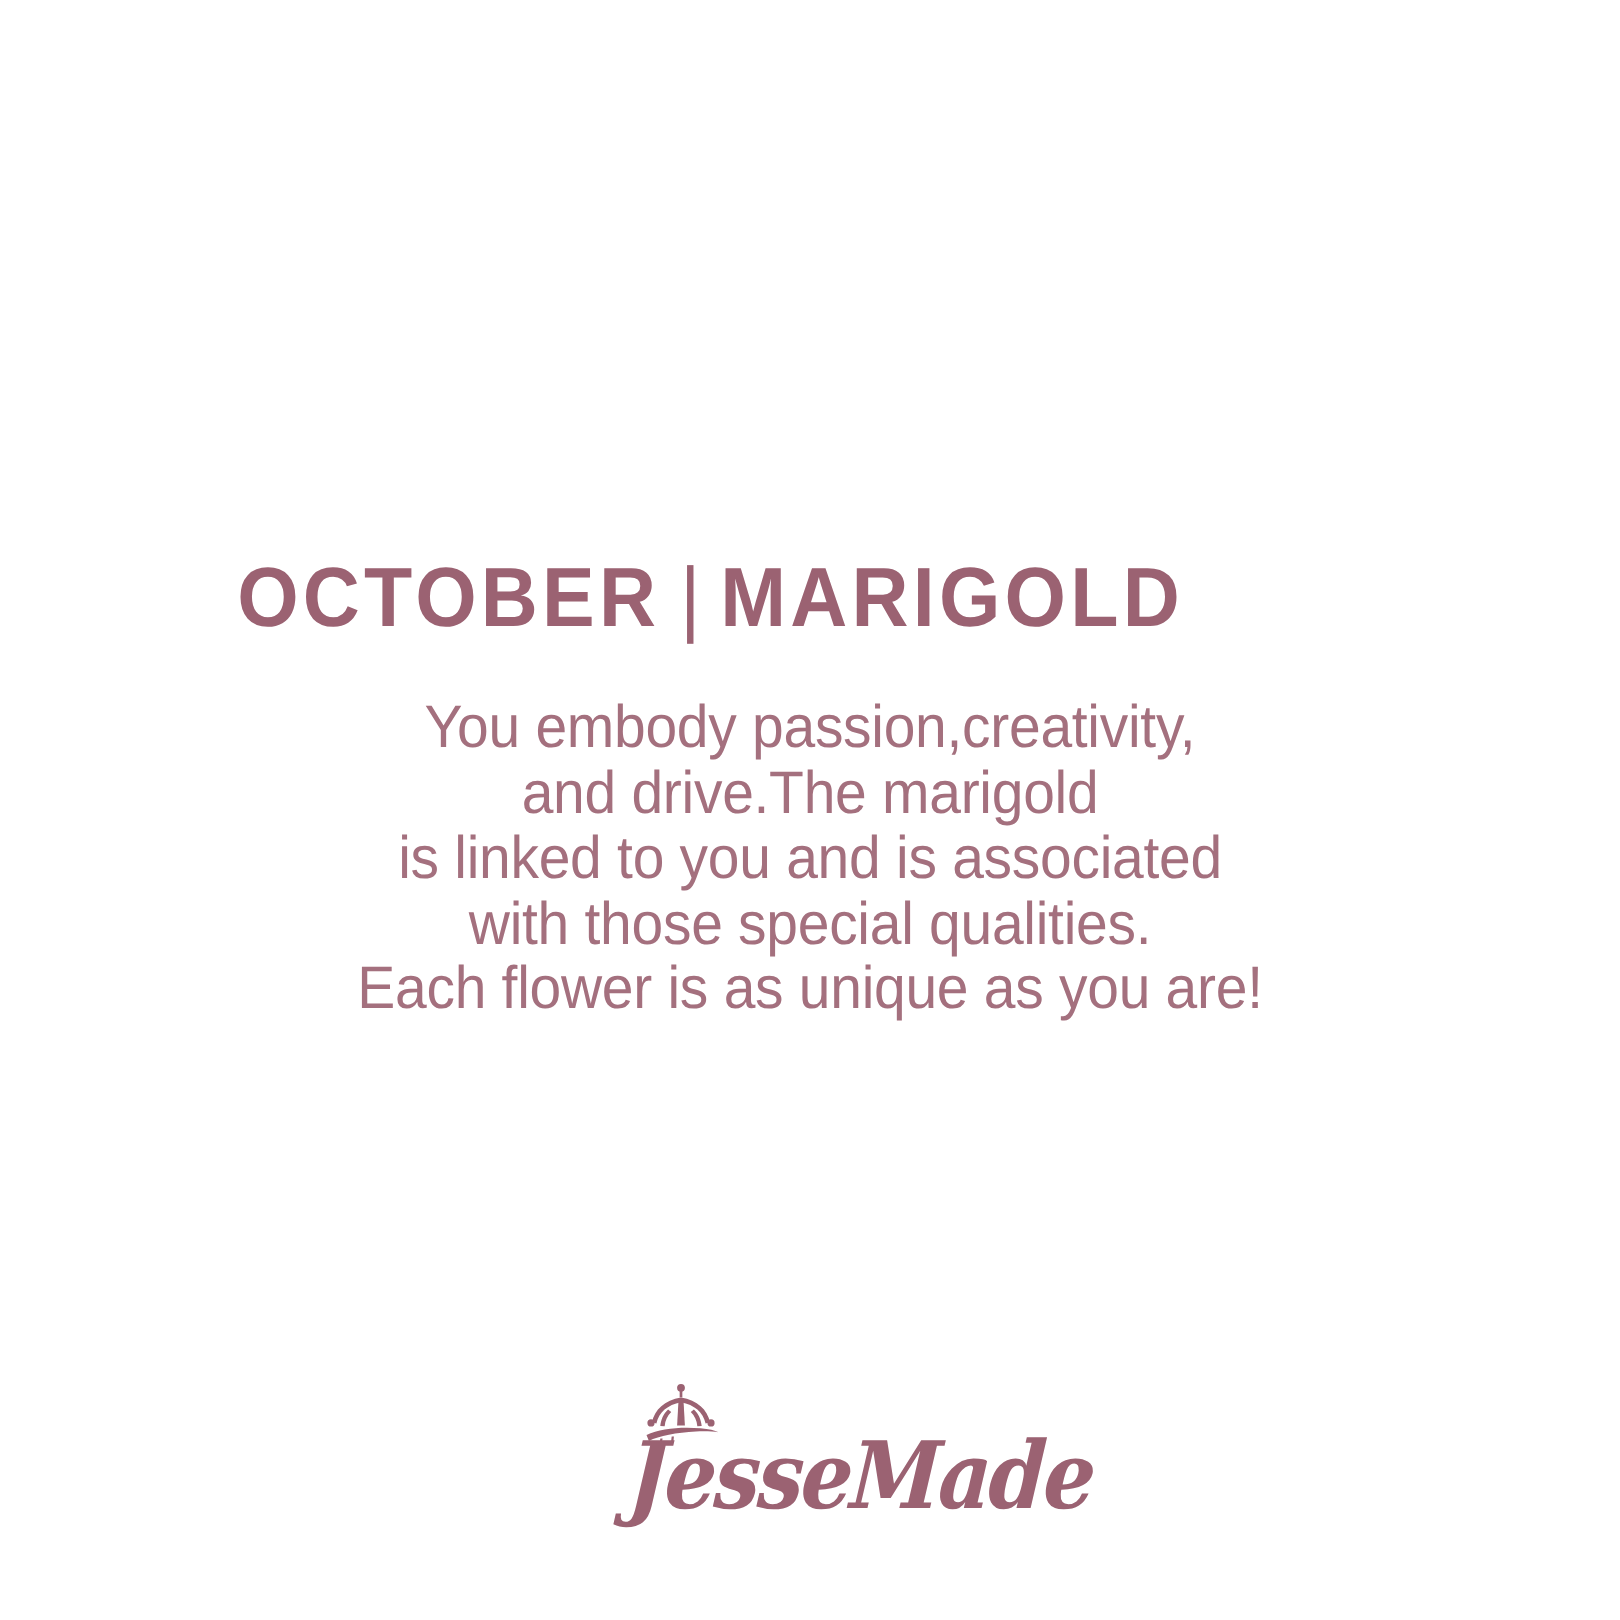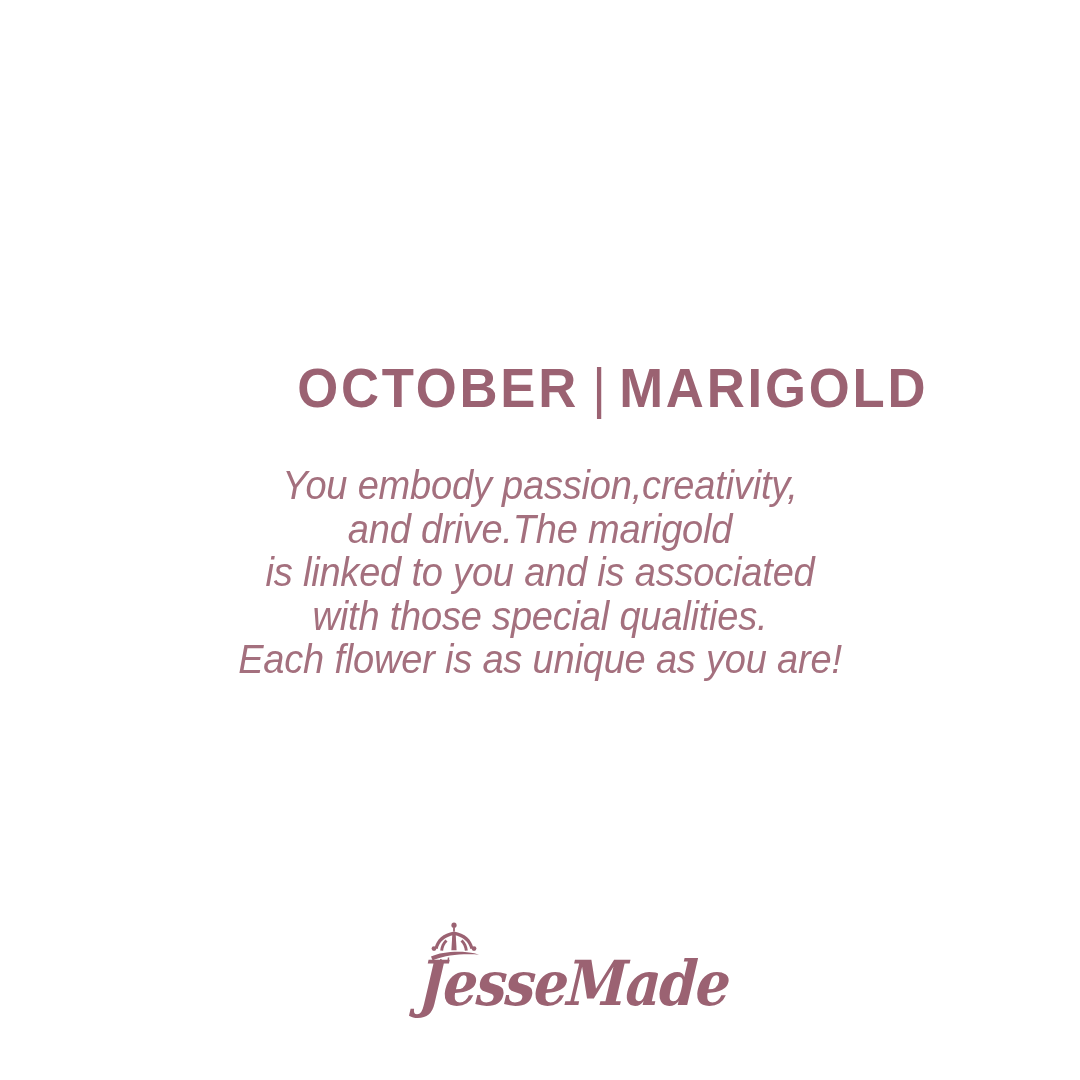--- a/index.html
+++ b/index.html
@@ -19,24 +19,24 @@
     position: relative;
     width: 1080px;
     height: 1080px;
     background: #ffffff;
     box-sizing: border-box;
   }
 
   
   .title-block {
     position: absolute;
-    top: 359px;
+    top: 369px;
     left: 0;
     width: 948px;
-    text-align: right;
+    text-align: center;
   }
 
   .title {
     margin: 0;
     font-family: "Liberation Sans", sans-serif;
     font-weight: 700;
     font-size: 56px;
     line-height: 1.02;
     letter-spacing: 3.0px;
     color: #9b6272;
@@ -53,21 +53,20 @@
     color: #9b6272;
   }
 
   
   .body-block {
     position: absolute;
     top: 464px;
     left: 0;
     width: 1080px;
     text-align: center;
-    font-style: italic;
   }
 
   .body-line {
     display: block;
     font-family: "Liberation Sans", sans-serif;
     font-weight: 400;
     font-size: 40px;
     line-height: 43.5px;
     letter-spacing: -0.2px;
     color: #a4707e;

